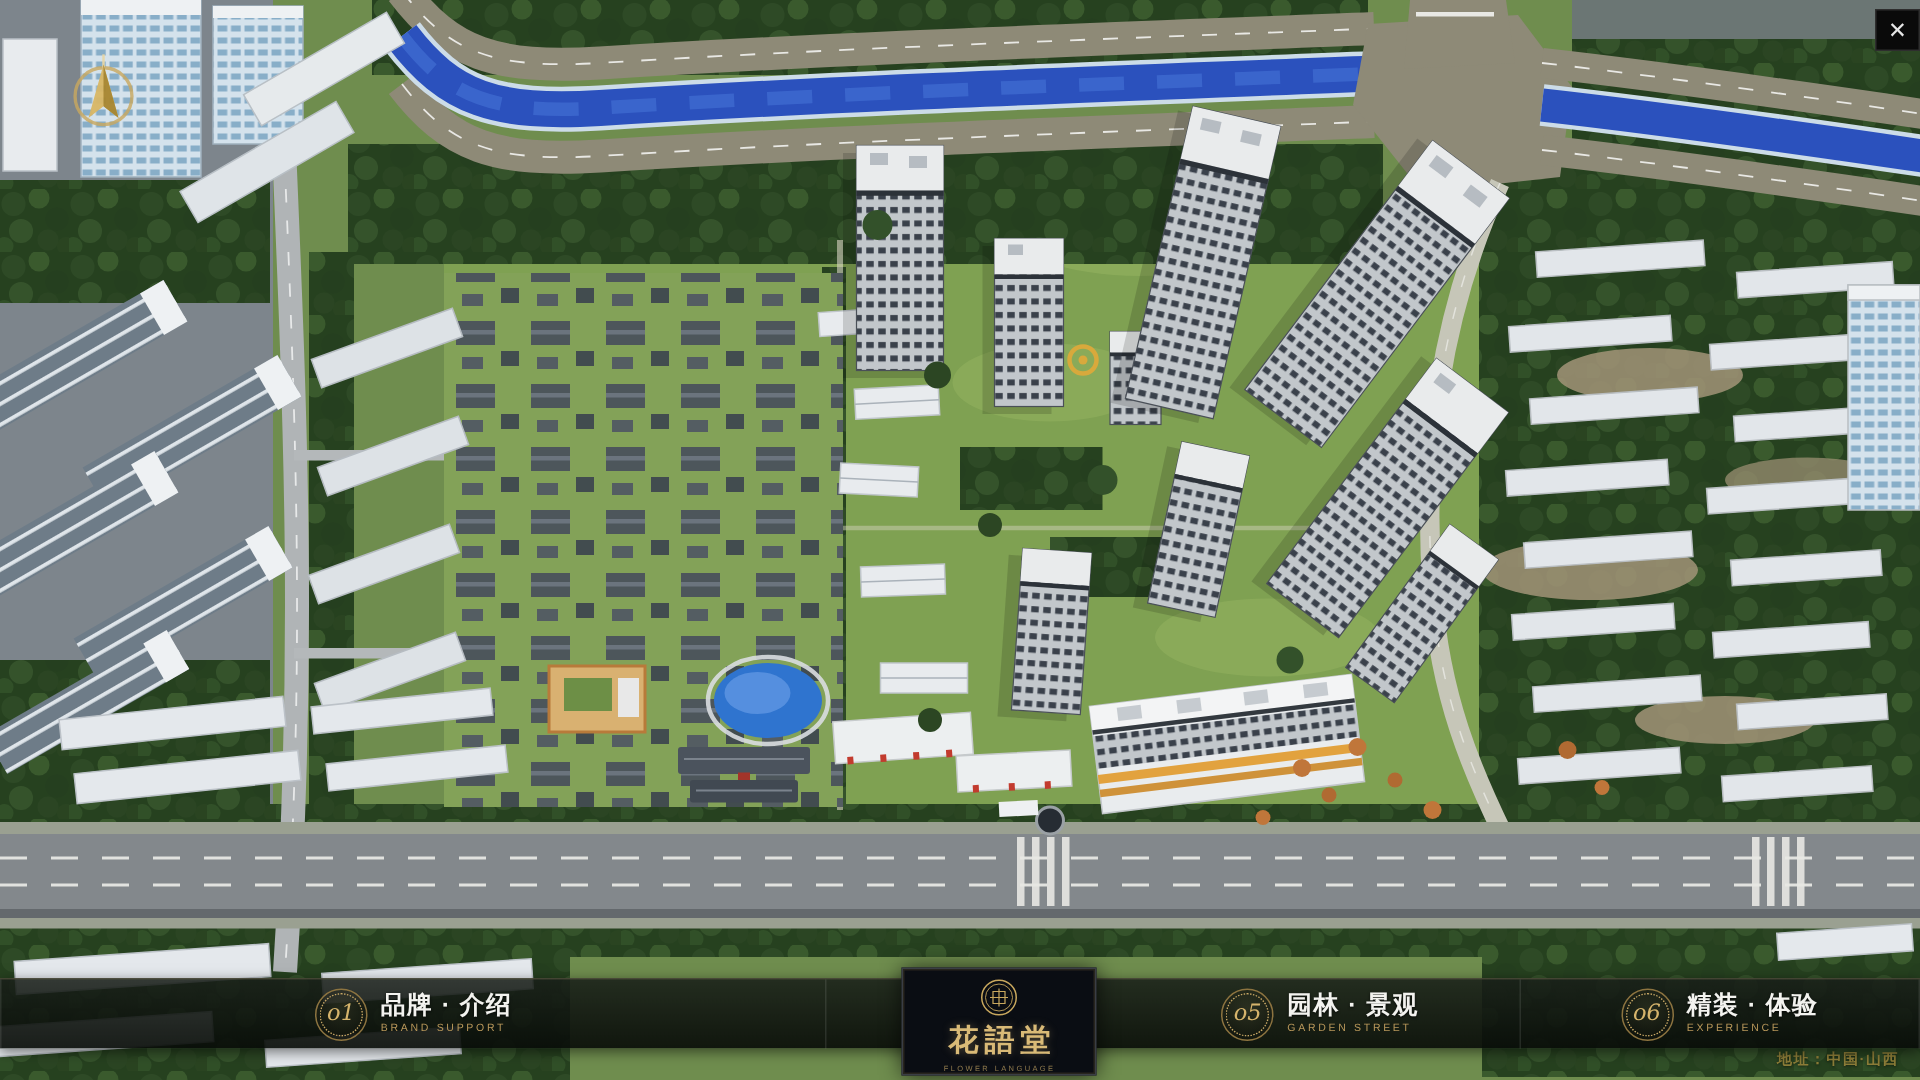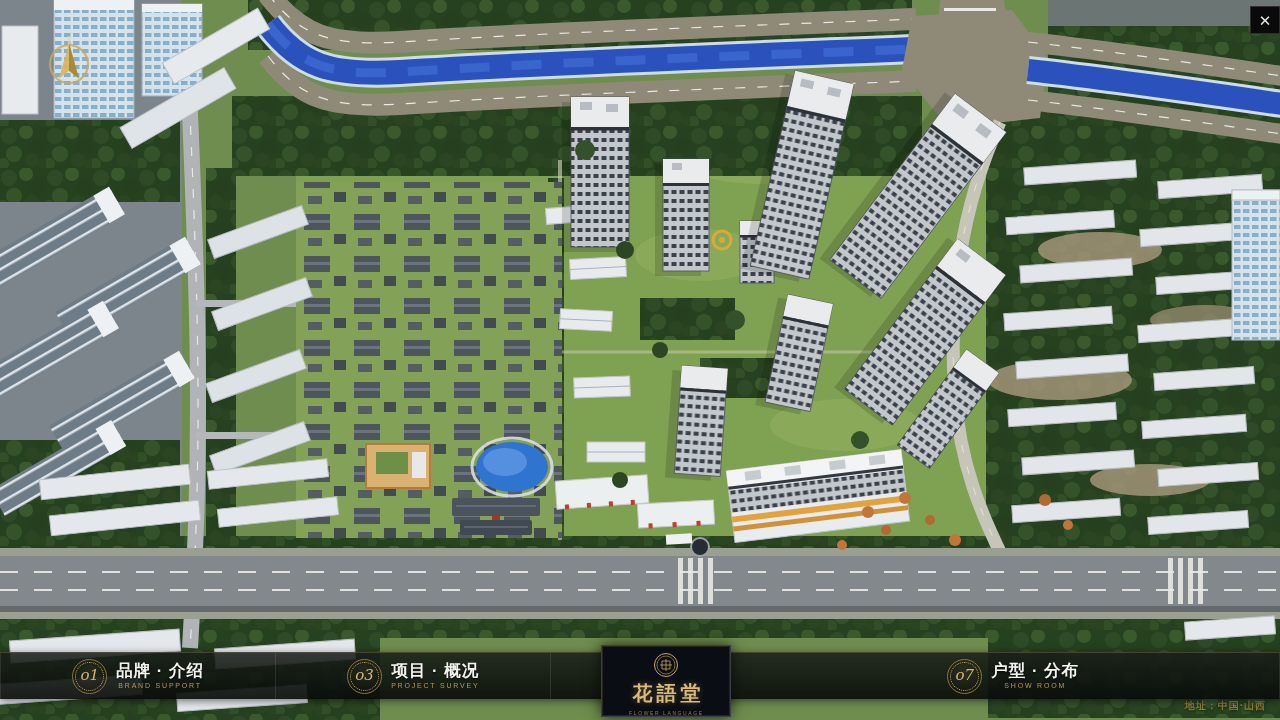--- a/index.html
+++ b/index.html
@@ -24,21 +24,21 @@
   .nav-group.right{width:566px;}
   .nav-item{flex:1;display:flex;align-items:center;justify-content:center;gap:9px;
     border-right:1px solid rgba(255,255,255,.10);cursor:pointer;}
   .nav-group.left .nav-item:first-child{border-left:1px solid rgba(255,255,255,.10);}
   .badge{position:relative;width:33px;height:33px;flex:none;border:1px solid #8d7440;border-radius:50%;
     display:flex;align-items:center;justify-content:center;
     background:radial-gradient(circle at 50% 40%,rgba(70,70,45,.35),rgba(0,0,0,.3));}
   .badge::before{content:"";position:absolute;inset:2px;border:1px dotted #c7a765;border-radius:50%;}
   .badge .num{font-family:"DejaVu Serif",serif;font-style:italic;font-size:15px;color:#d6b46c;
     transform:translateY(-1px);}
-  .nav-text{display:flex;flex-direction:column;align-items:center;line-height:1.05;}
+  .nav-text{display:flex;flex-direction:column;align-items:flex-start;line-height:1.05;}
   .cn{font-size:16.5px;font-weight:700;color:#f3f3ef;letter-spacing:1px;white-space:nowrap;
     text-shadow:0 1px 2px rgba(0,0,0,.75);}
   .en{font-size:7px;color:#b8975a;letter-spacing:1.8px;margin-top:3px;white-space:nowrap;}
 
   
   .logo-panel{width:128px;height:70px;margin-top:-8px;flex:none;background:#0a0d13;
     border:1px solid #3a3e45;box-shadow:0 0 14px rgba(0,0,0,.7),inset 0 0 0 1px rgba(201,168,94,.16);
     display:flex;flex-direction:column;align-items:center;justify-content:flex-end;z-index:7;margin-left:34px;}
   .seal{width:26px;height:26px;margin-bottom:2px;}
   .logo-title{font-family:"DejaVu Serif",serif;font-size:20px;font-weight:700;color:#d9ba77;
@@ -464,47 +464,47 @@
   <div class="nav-group left">
     <div class="nav-item">
       <span class="badge">
           <span class="num">o1</span>
         </span>
       <span class="nav-text">
           <span class="cn">品牌 · 介绍</span>
           <span class="en">BRAND SUPPORT</span>
         </span>
     </div>
-    <div class="nav-item">
-      <span class="badge">
-          <span class="num">o3</span>
-        </span>
-      <span class="nav-text">
-          <span class="cn">项目 · 概况</span>
-          <span class="en">PROJECT SURVEY</span>
-        </span>
-    </div>
   </div>
 
   <div class="logo-panel">
     <svg class="seal" viewBox="0 0 26 26">
       <circle cx="13" cy="13" r="11.5" stroke="#c9a85e" stroke-width="1" fill="none"></circle>
       <circle cx="13" cy="13" r="9" stroke="#c9a85e" stroke-width=".6" fill="none"></circle>
       <path d="M7,13 h12 M13,7 v12 M9,9 h8 v8 h-8 z" stroke="#c9a85e" stroke-width=".8" fill="none"></path>
     </svg>
     <div class="logo-title">花語堂</div>
     <div class="logo-sub">FLOWER LANGUAGE</div>
   </div>
 
   <div class="nav-group right">
     <div class="nav-item">
       <span class="badge">
-          <span class="num">o7</span>
+          <span class="num">o5</span>
         </span>
       <span class="nav-text">
-          <span class="cn">户型 · 分布</span>
-          <span class="en">SHOW ROOM</span>
+          <span class="cn">园林 · 景观</span>
+          <span class="en">GARDEN STREET</span>
+        </span>
+    </div>
+    <div class="nav-item">
+      <span class="badge">
+          <span class="num">o6</span>
+        </span>
+      <span class="nav-text">
+          <span class="cn">精装 · 体验</span>
+          <span class="en">EXPERIENCE</span>
         </span>
     </div>
   </div>
 </nav>
 
 <div class="address">地址：中国·山西</div>
 
 </body></html>

